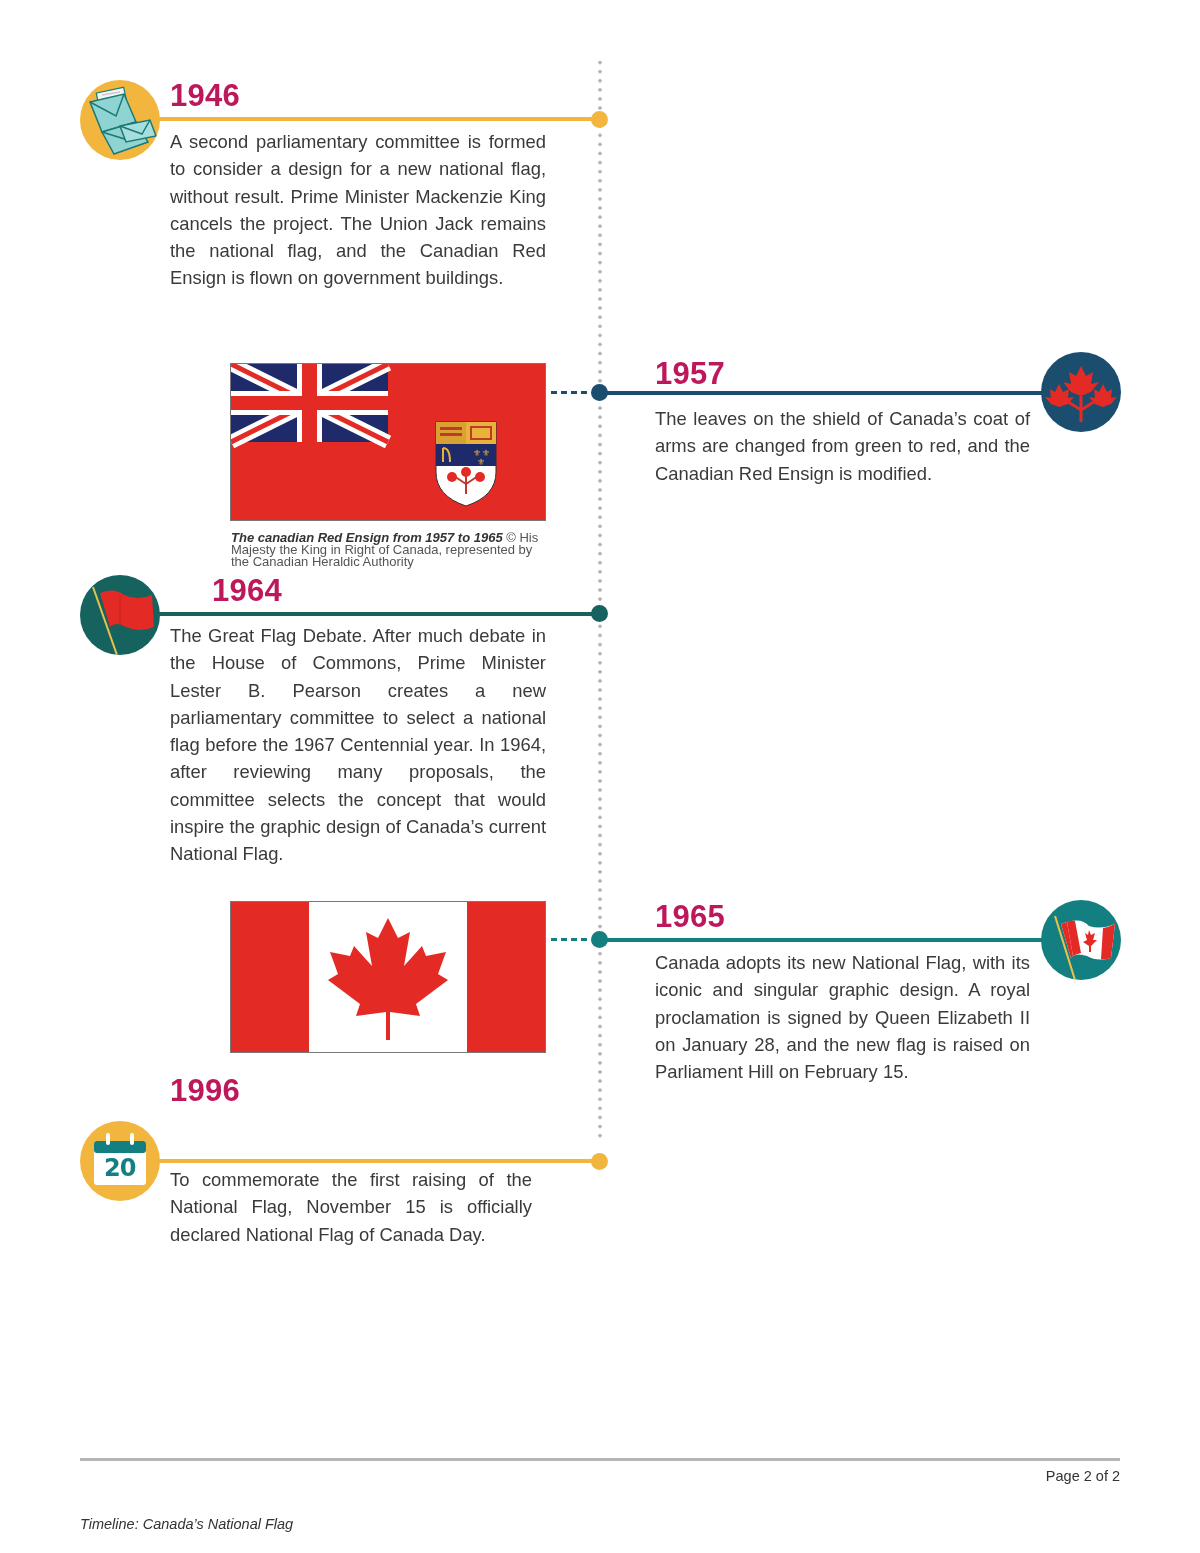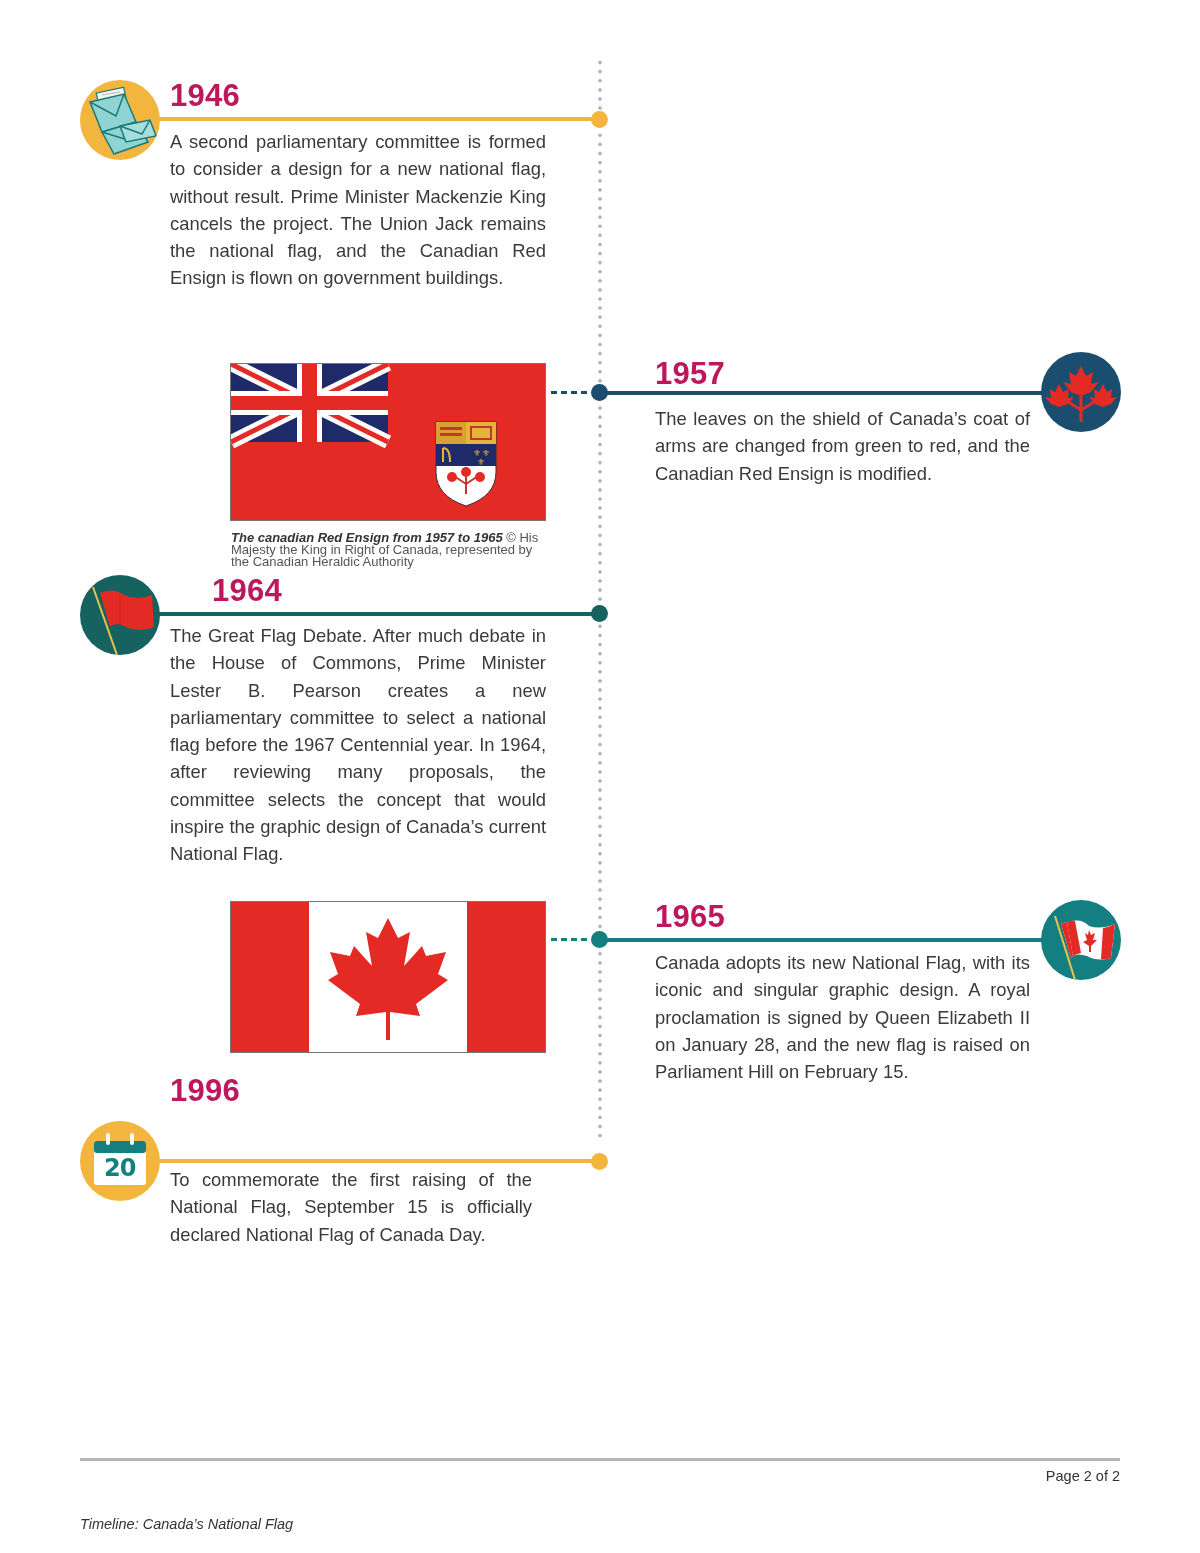--- a/index.html
+++ b/index.html
@@ -151,18 +151,18 @@
       <rect x="14" y="20" width="52" height="44" rx="3" fill="#ffffff"></rect>
       <rect x="14" y="20" width="52" height="12" rx="3" fill="#137f80"></rect>
       <rect x="26" y="12" width="4" height="12" rx="2" fill="#ffffff"></rect>
       <rect x="50" y="12" width="4" height="12" rx="2" fill="#ffffff"></rect>
     </svg>
     <span class="abs" style="left:24px;top:33px;font-size:24px;font-weight:bold;color:#137f80;font-family:'DejaVu Sans',sans-serif;letter-spacing:-1px;">20</span>
   </div>
   <div class="year" style="left:170px;top:1073px;text-align:right;">1996</div>
   <div class="hline" style="left:158px;top:1159px;width:442px;background:#f2b63e;"></div>
   <div class="dot" style="left:591px;top:1153px;background:#f2b63e;"></div>
-  <div class="body-text" style="left:170px;top:1166px;width:362px;">To commemorate the first raising of the National Flag, September 15 is officially declared National Flag of Canada Day.</div>
+  <div class="body-text" style="left:170px;top:1166px;width:362px;">To commemorate the first raising of the National Flag, November 15 is officially declared National Flag of Canada Day.</div>
 </section>
 
 <div class="footer-rule"></div>
 <div class="footer-left">Timeline: Canada’s National Flag</div>
 <div class="footer-right">Page 2 of 2</div>
 
 </body></html>

